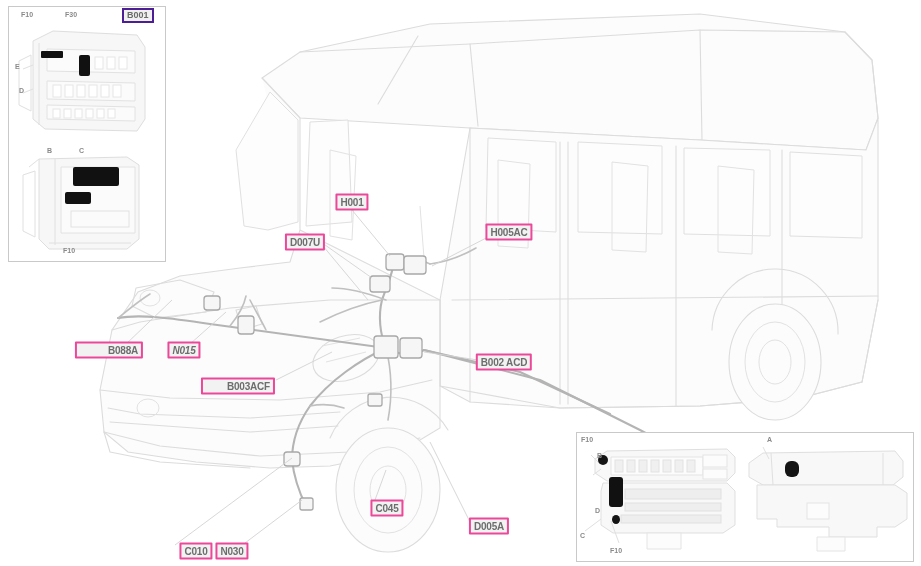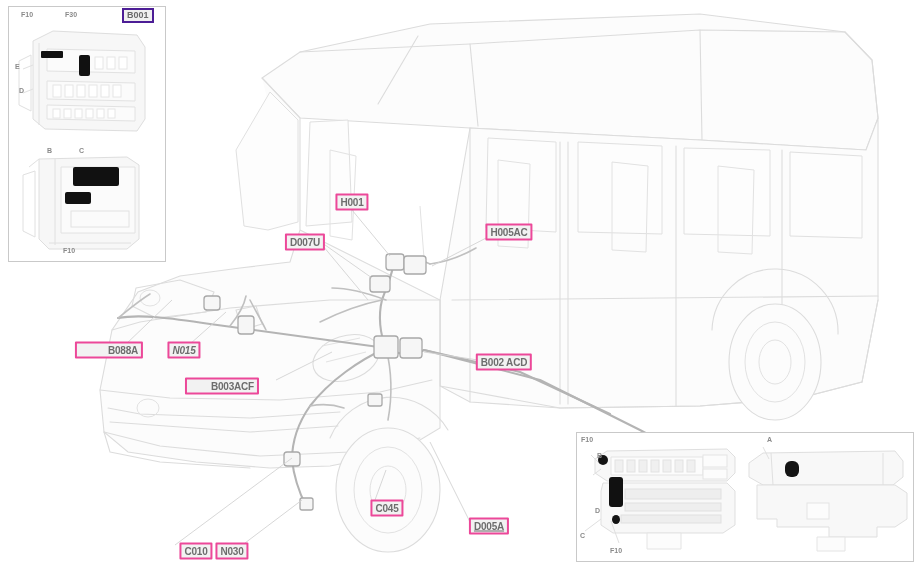--- a/index.html
+++ b/index.html
@@ -194,24 +194,24 @@
       <path class="lead" d="M175 545 L292 458"></path>
       <path class="lead" d="M245 543 L302 500"></path>
     </g>
   </svg>
 
   <div class="callout" style="left:352px;top:202px;">H001</div>
   <div class="callout" style="left:305px;top:242px;text-align:center;">D007U</div>
   <div class="callout" style="left:509px;top:232px;">H005AC</div>
   <div class="callout" style="left:109px;top:350px;padding-left:31px;">B088A</div>
   <div class="callout" style="left:184px;top:350px;font-style:italic;">N015</div>
-  <div class="callout" style="left:222px;top:386px;padding-left:24px;">B003ACF</div>
+  <div class="callout" style="left:238px;top:386px;padding-left:24px;">B003ACF</div>
   <div class="callout" style="left:496px;top:362px;margin-left:8px;">B002 ACD</div>
   <div class="callout" style="left:375px;top:508px;margin-left:12px;">C045</div>
-  <div class="callout" style="left:489px;top:526px;text-decoration:underline;">D005A</div>
+  <div class="callout" style="left:489px;top:526px;">D005A</div>
   <div class="callout" style="left:158px;top:551px;margin-left:38px;">C010</div>
   <div class="callout" style="left:232px;top:551px;">N030</div>
 
   <div class="inset" style="left:8px;top:6px;width:158px;height:256px;">
     <svg viewBox="0 0 158 256" style="position:absolute;left:0;top:0;width:158px;height:256px;">
       <style>
         .i-ln{fill:none;stroke:#e0e0e0;stroke-width:1;}
         .i-f{fill:#f7f7f7;stroke:#dedede;stroke-width:1;}
         .i-f2{fill:#fbfbfb;stroke:#e2e2e2;stroke-width:1;}
       </style>

